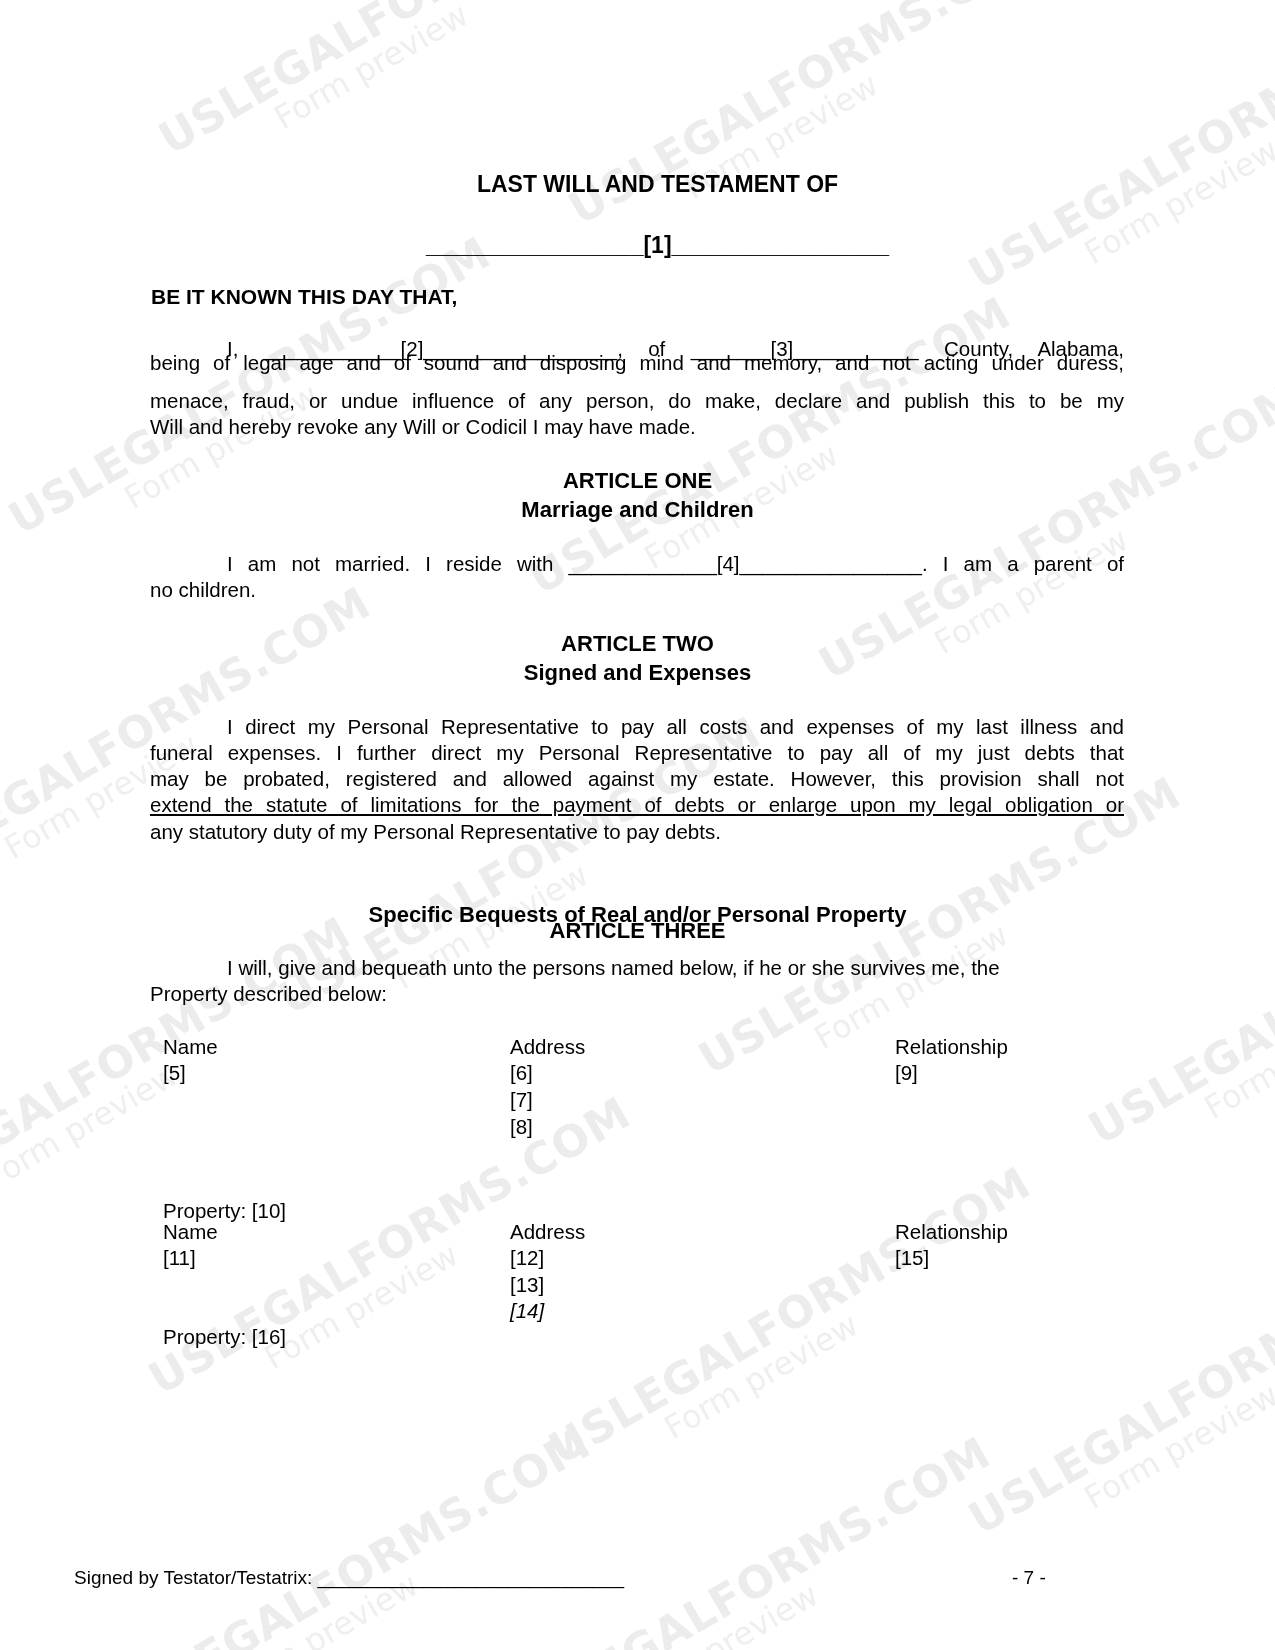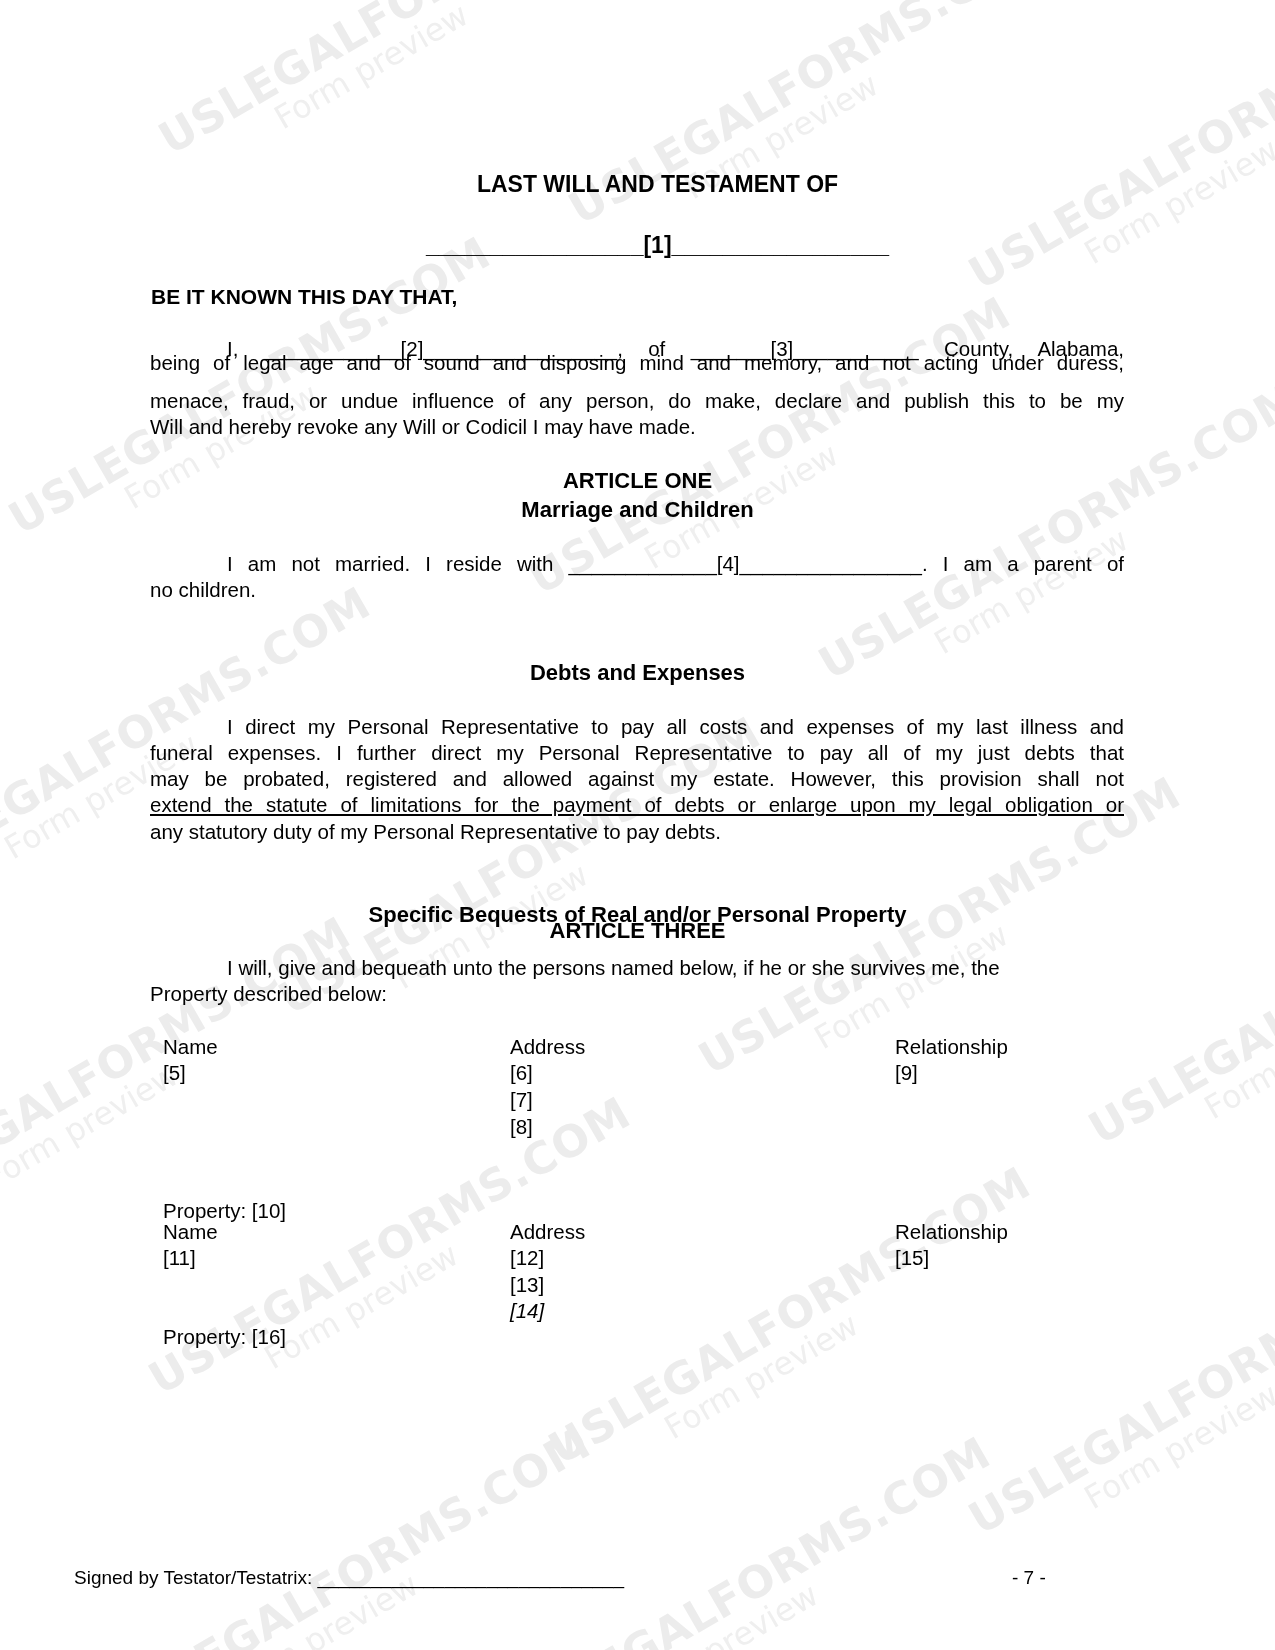--- a/index.html
+++ b/index.html
@@ -98,21 +98,22 @@
   <div class="abs p j" style="top:339px; left:227px; width:897px;">I, ____________[2]_________________, of _______[3]___________ County, Alabama,</div>
   <div class="abs p j" style="top:353px;">being of legal age and of sound and disposing mind and memory, and not acting under duress,</div>
   <div class="abs p j" style="top:391px;">menace, fraud, or undue influence of any person, do make, declare and publish this to be my</div>
   <div class="abs p jl" style="top:417px;">Will and hereby revoke any Will or Codicil I may have made.</div>
 
   <div class="abs c hb" style="top:470px;">ARTICLE ONE</div>
   <div class="abs c hb" style="top:499px;">Marriage and Children</div>
   <div class="abs p j" style="top:554px; left:227px; width:897px;">I am not married.  I reside with _____________[4]________________.  I am a parent of</div>
   <div class="abs p jl" style="top:580px;">no children.</div>
 
-  <div class="abs c hb" style="top:662px;">Debts and Expenses</div>
+  <div class="abs c hb" style="top:633px;">ARTICLE TWO</div>
+  <div class="abs c hb" style="top:662px;">Signed and Expenses</div>
   <div class="abs p j" style="top:717px; left:227px; width:897px;">I direct my Personal Representative to pay all costs and expenses of my last illness and</div>
   <div class="abs p j" style="top:743px;">funeral expenses.  I further direct my Personal Representative to pay all of my just debts that</div>
   <div class="abs p j" style="top:769px;">may be probated, registered and allowed against my estate.  However, this provision shall not</div>
   <div class="abs p j" style="top:795px;text-decoration:underline;">extend the statute of limitations for the payment of debts or enlarge upon my legal obligation or</div>
   <div class="abs p jl" style="top:822px;">any statutory duty of my Personal Representative to pay debts.</div>
 
   <div class="abs c hb" style="top:920px;">ARTICLE THREE</div>
   <div class="abs c hb" style="top:904px;">Specific Bequests of Real and/or Personal Property</div>
   <div class="abs p" style="top:958px; left:227px;">I will, give and bequeath unto the persons named below, if he or she survives me, the</div>
   <div class="abs p" style="top:984px; left:150px;">Property described below:</div>

